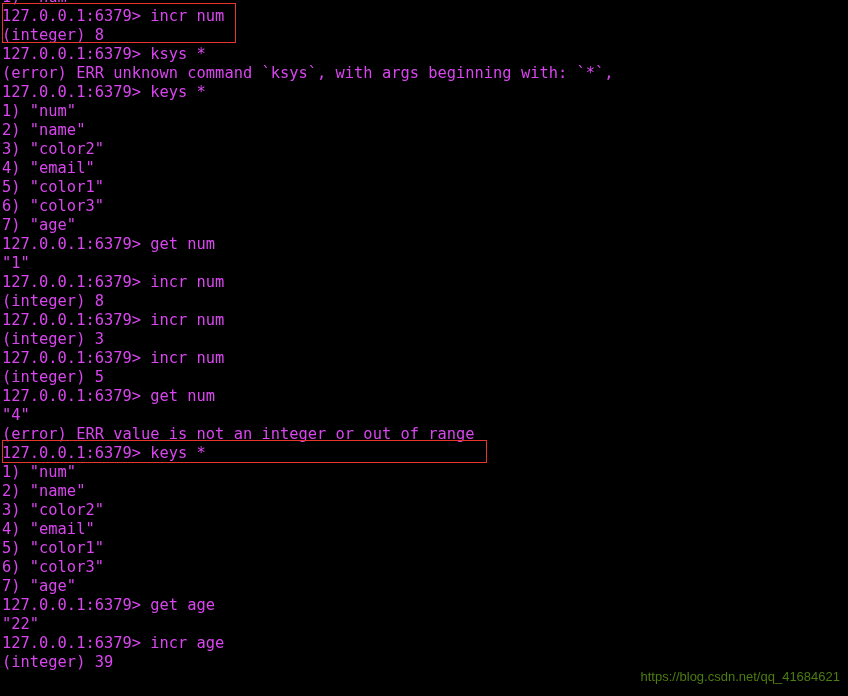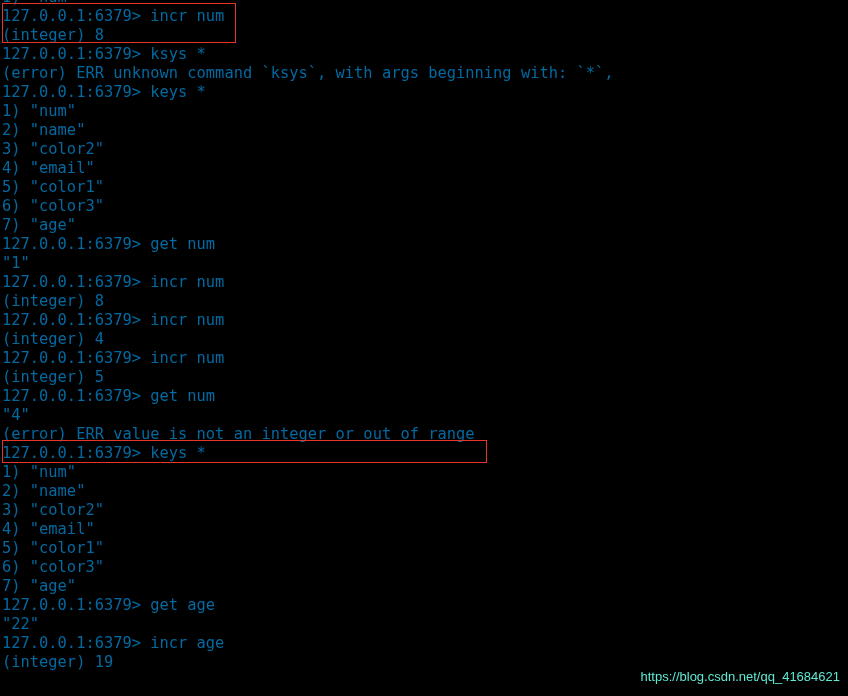--- a/index.html
+++ b/index.html
@@ -28,35 +28,35 @@
   #lines {
     position: absolute;
     left: 2px;
     top: -12px;
     width: 844px;
   }
   .line {
     height: 19px;
     line-height: 19px;
     white-space: pre;
-    color: #0369a1;
+    color: #d946ef;
     letter-spacing: 0px;
   }
   .hl-box {
     position: absolute;
     border: 1px solid #e8352b;
     box-sizing: border-box;
     pointer-events: none;
     background: transparent;
   }
   #watermark {
     position: absolute;
     right: 8px;
     bottom: 11px;
-    color: #5eead4;
+    color: #4d7c0f;
     font-family: "Liberation Sans", "DejaVu Sans", sans-serif;
     font-size: 13px;
     line-height: 16px;
     white-space: pre;
   }
 </style>
 </head>
 <body>
 
 <div id="terminal">
@@ -72,37 +72,37 @@
       <div class="line">3) "color2"</div>
       <div class="line">4) "email"</div>
       <div class="line">5) "color1"</div>
       <div class="line">6) "color3"</div>
       <div class="line">7) "age"</div>
       <div class="line">127.0.0.1:6379&gt; get num</div>
       <div class="line">"1"</div>
       <div class="line">127.0.0.1:6379&gt; incr num</div>
       <div class="line">(integer) 8</div>
       <div class="line">127.0.0.1:6379&gt; incr num</div>
-      <div class="line">(integer) 4</div>
+      <div class="line">(integer) 3</div>
       <div class="line">127.0.0.1:6379&gt; incr num</div>
       <div class="line">(integer) 5</div>
       <div class="line">127.0.0.1:6379&gt; get num</div>
       <div class="line">"4"</div>
       <div class="line">(error) ERR value is not an integer or out of range</div>
       <div class="line">127.0.0.1:6379&gt; keys *</div>
       <div class="line">1) "num"</div>
       <div class="line">2) "name"</div>
       <div class="line">3) "color2"</div>
       <div class="line">4) "email"</div>
       <div class="line">5) "color1"</div>
       <div class="line">6) "color3"</div>
       <div class="line">7) "age"</div>
       <div class="line">127.0.0.1:6379&gt; get age</div>
       <div class="line">"22"</div>
       <div class="line">127.0.0.1:6379&gt; incr age</div>
-      <div class="line">(integer) 19</div>
+      <div class="line">(integer) 39</div>
     </div>
   <div id="boxes">
       <div class="hl-box" style="left: 2px; top: 3px; width: 234px; height: 40px; border-color: rgb(232, 53, 43);"></div>
       <div class="hl-box" style="left: 2px; top: 440px; width: 485px; height: 23px; border-color: rgb(232, 53, 43);"></div>
     </div>
   <div id="watermark">https://blog.csdn.net/qq_41684621</div>
 </div>
 
 </body></html>

